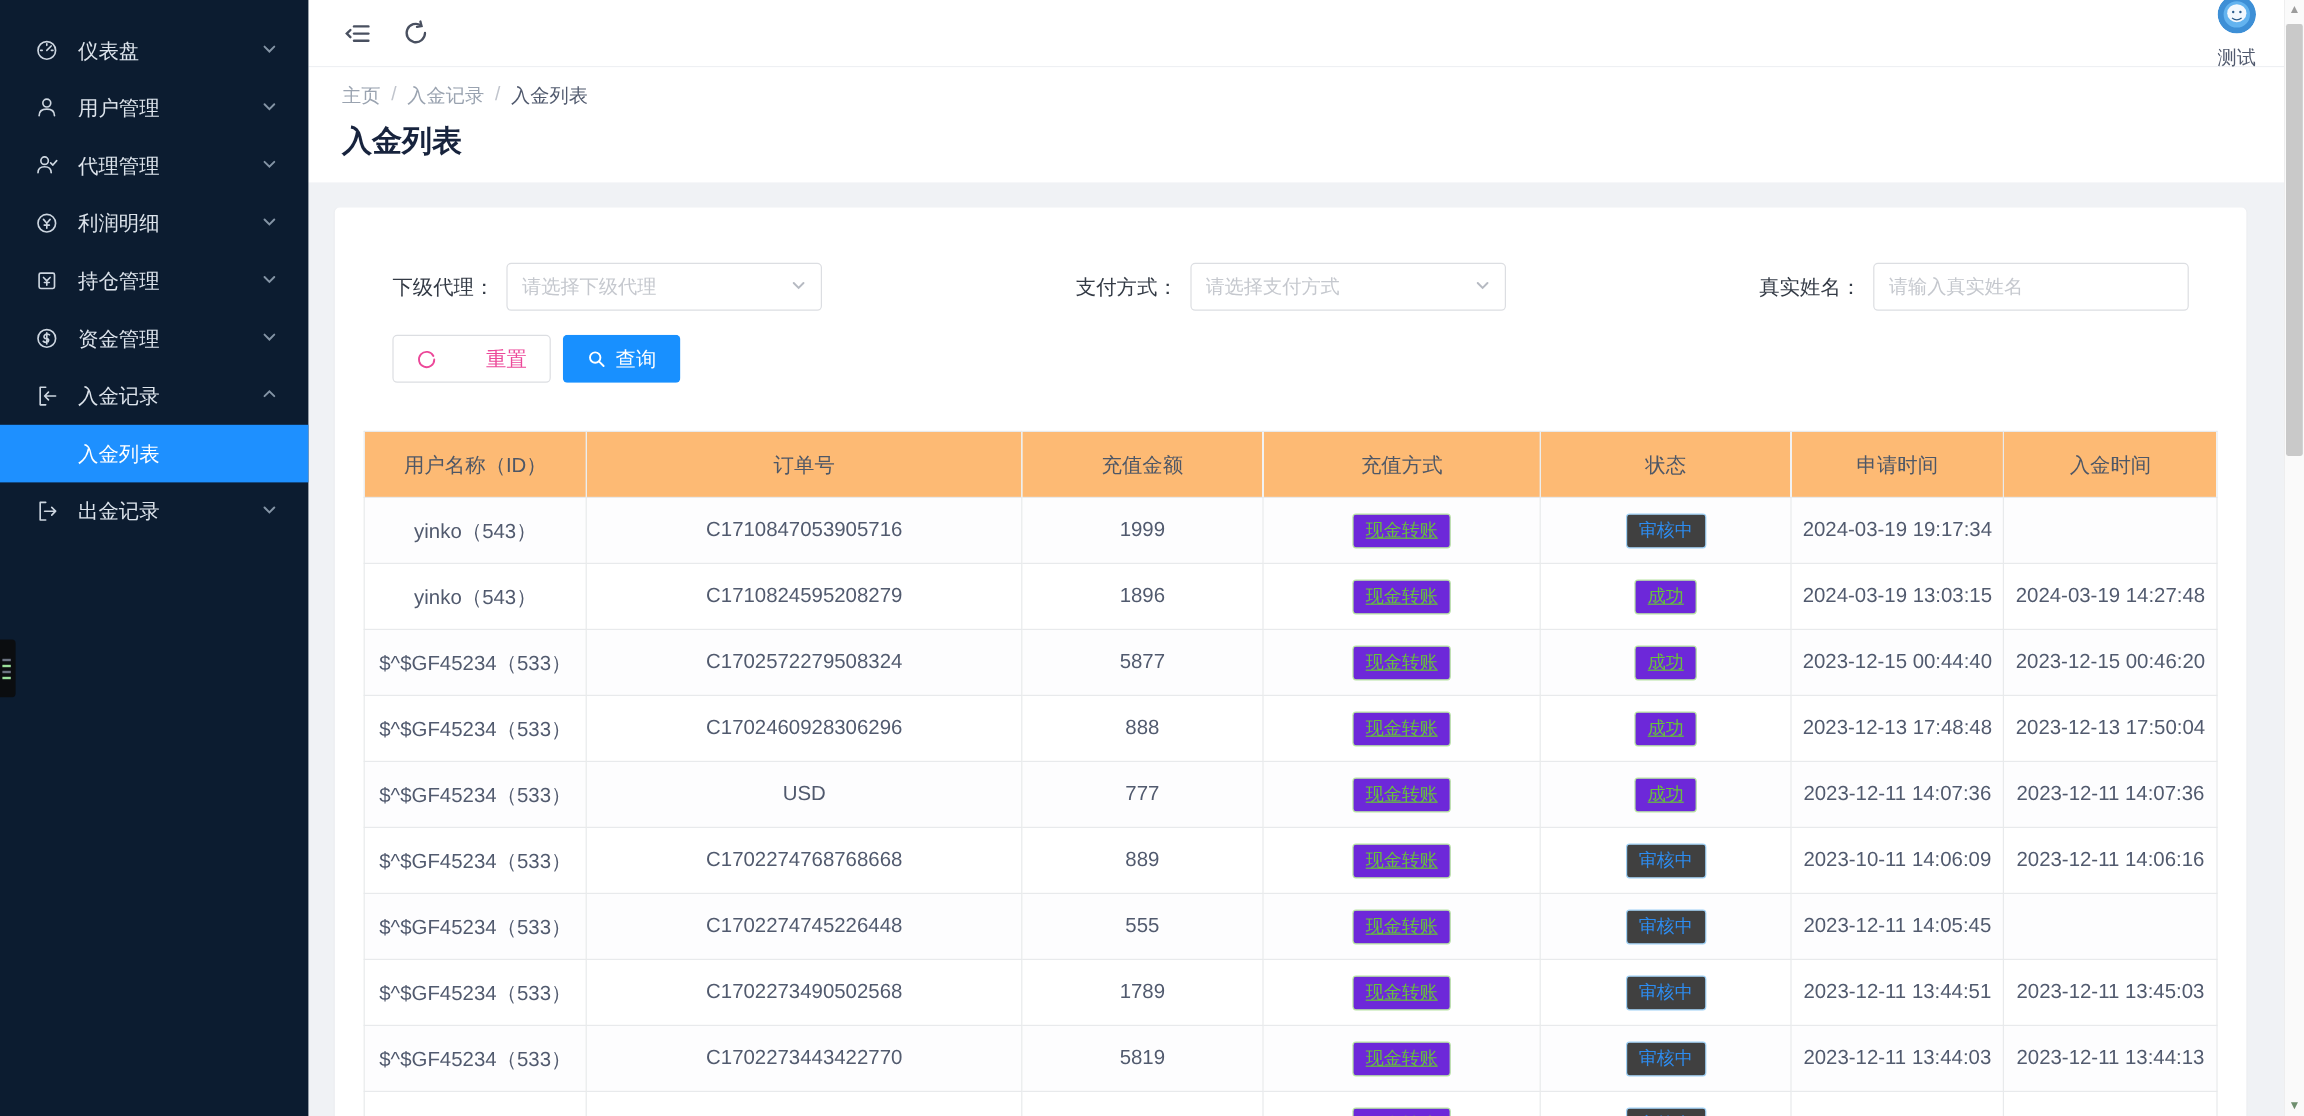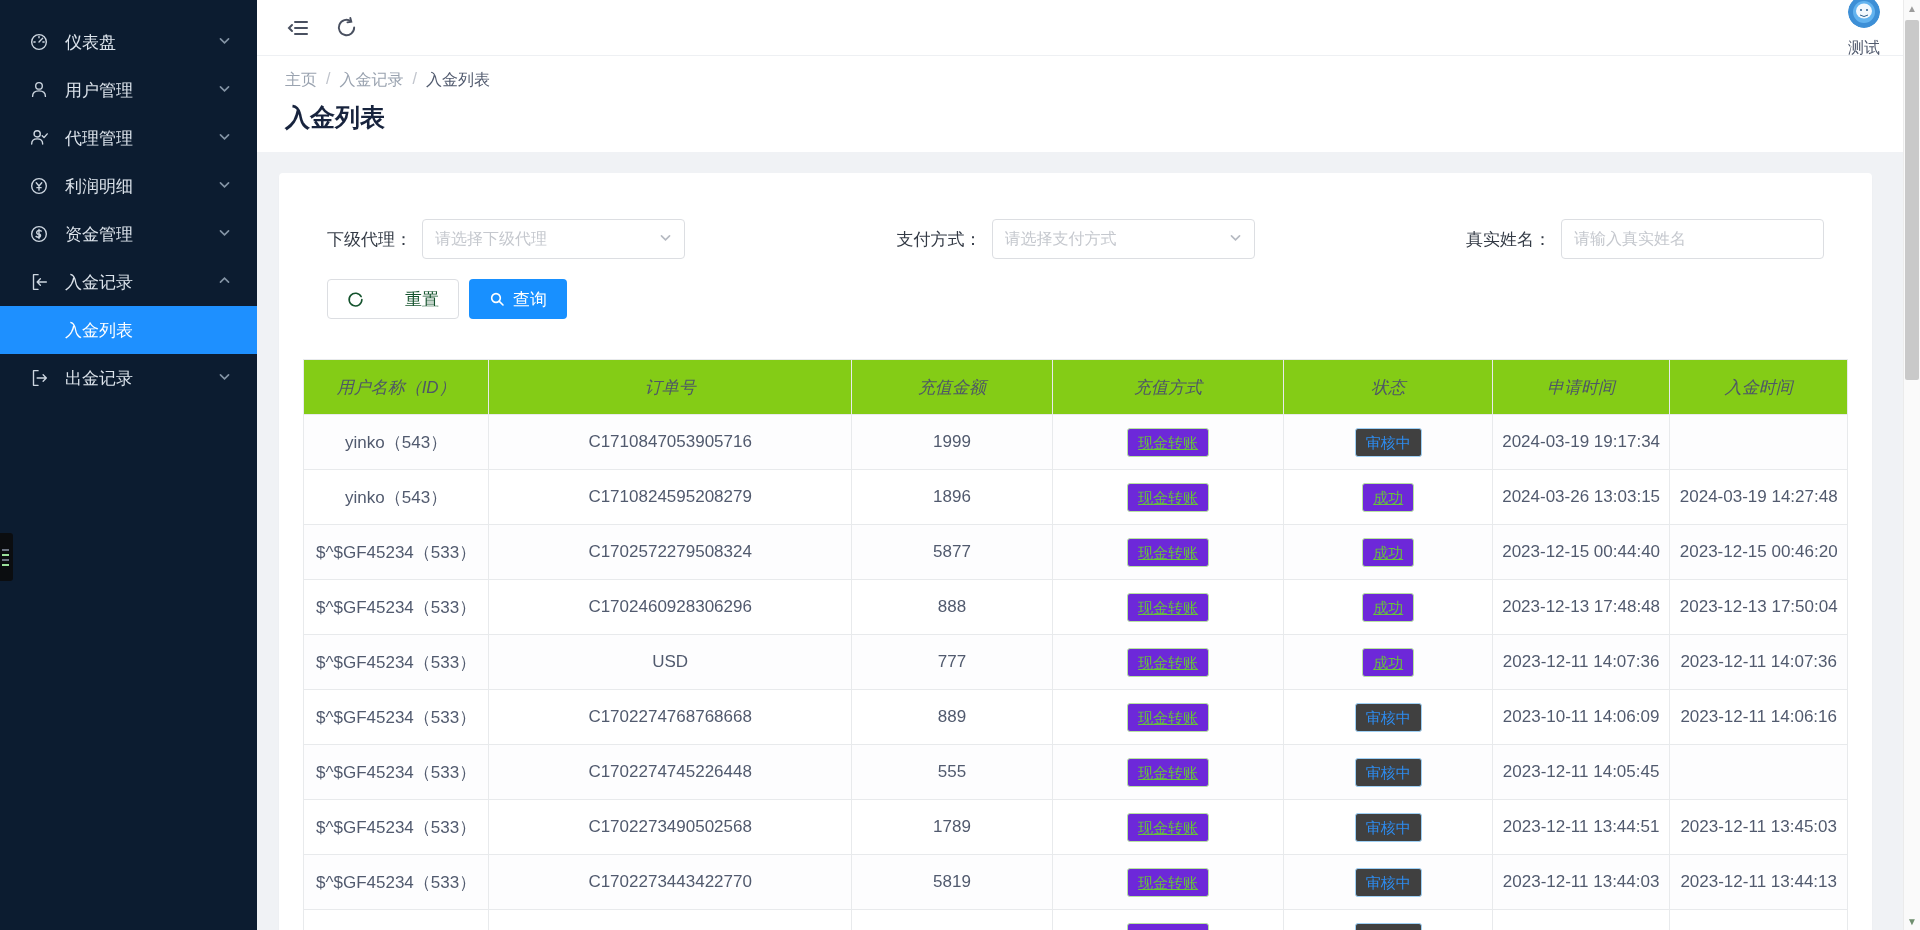--- a/index.html
+++ b/index.html
@@ -46,28 +46,28 @@
   .filter-label { font-size:17px; color:#333a45; margin-right:10px; white-space:nowrap; }
   .control { width:263px; height:40px; border:1px solid #dcdee2; border-radius:4px; background:#fff; display:flex; align-items:center; padding:0 12px; cursor:pointer; }
   .control .placeholder { color:#c5c8ce; font-size:16px; flex:1; overflow:hidden; white-space:nowrap; }
   .control .sel-arrow { color:#b6bac2; font-size:13px; flex-shrink:0; }
   input.control { cursor:text; }
   input.control::placeholder { color:#c5c8ce; font-size:16px; }
 
   
   .btn-row { display:flex; gap:10px; margin-top:20px; padding-left:24px; }
   .btn { height:40px; border-radius:4px; font-size:17px; display:inline-flex; align-items:center; justify-content:center; gap:8px; cursor:pointer; padding:0 19px; border:1px solid transparent; }
-  .btn-default { background:#fff; border-color:#dcdee2; color:#14532d;gap:41px; }
+  .btn-default { background:#fff; border-color:#dcdee2; color:#ec4899;gap:41px; }
   .btn-primary { background:#1890ff; color:#fff; }
 
   
   .table-wrap { margin-top:40px; }
   table { width:100%; border-collapse:collapse; table-layout:fixed; }
   th, td { border:1px solid #e8eaec; text-align:center; font-size:17px; color:#515a6e; font-weight:normal; height:55px; padding:0 6px; overflow:hidden; white-space:nowrap; }
-  thead th { background:#84cc16; color:#4e5766;font-style:italic; }
+  thead th { background:#fdba74; color:#4e5766; }
   tbody tr:nth-child(odd) td { background:#fdfdfe; }
   tbody tr:nth-child(even) td { background:#ffffff; }
 
   .tag { display:inline-block; font-size:15px; line-height:1; padding:6px 10px; border-radius:3px; border:1px solid; }
   .tag-green  { color:#67c23a; border-color:#b7e3a1; background:#6d28d9;text-decoration:underline; }
   .tag-blue   { color:#2d8cf0; border-color:#9ed0f5; background:#404040; }
 
   
   .v-scrollbar { position:fixed; right:0; top:0; width:17px; height:930px; background:#fafafa; border-left:1px solid #ebebeb; z-index:20; }
   .v-scrollbar .arrow { position:absolute; left:0; width:16px; height:17px; color:#9c9c9c; font-size:10px; display:flex; align-items:center; justify-content:center; cursor:pointer; }
@@ -111,20 +111,30 @@
         <span class="chev"><svg width="13" height="13" viewBox="0 0 16 16" fill="none" stroke="currentColor" stroke-width="2" stroke-linecap="round">
             <path d="M3 6 L8 11 L13 6"></path>
           </svg></span>
       </div>
       <div class="menu-item">
         <span class="mi-icon"><svg width="22" height="22" viewBox="0 0 22 24" fill="none" stroke="currentColor" stroke-width="1.5" stroke-linecap="round" stroke-linejoin="round">
             <circle cx="11" cy="12" r="8"></circle>
             <path d="M8 8.5 l3 3.5 l3-3.5 M11 12 v4.5 M8.7 13.8 h4.6"></path>
           </svg></span>
         <span class="mi-label">利润明细</span>
+        <span class="chev"><svg width="13" height="13" viewBox="0 0 16 16" fill="none" stroke="currentColor" stroke-width="2" stroke-linecap="round">
+            <path d="M3 6 L8 11 L13 6"></path>
+          </svg></span>
+      </div>
+      <div class="menu-item">
+        <span class="mi-icon"><svg width="22" height="22" viewBox="0 0 22 24" fill="none" stroke="currentColor" stroke-width="1.5" stroke-linecap="round" stroke-linejoin="round">
+            <rect x="4" y="5" width="14" height="14" rx="1.5"></rect>
+            <path d="M8 9 l3 3 l3-3 M11 12 v4 M8.8 13.5 h4.4"></path>
+          </svg></span>
+        <span class="mi-label">持仓管理</span>
         <span class="chev"><svg width="13" height="13" viewBox="0 0 16 16" fill="none" stroke="currentColor" stroke-width="2" stroke-linecap="round">
             <path d="M3 6 L8 11 L13 6"></path>
           </svg></span>
       </div>
       <div class="menu-item">
         <span class="mi-icon"><svg width="22" height="22" viewBox="0 0 22 24" fill="none" stroke="currentColor" stroke-width="1.5" stroke-linecap="round" stroke-linejoin="round">
             <circle cx="11" cy="12" r="8"></circle>
             <path d="M13.5 8.8 q-2.5-1.6-4.2 0 t0 3.2 q3.4 0 3.4 1.6 t-1.7 1.9 q-1.7.3-3.2-.9 M11 7 v10"></path>
           </svg></span>
         <span class="mi-label">资金管理</span>
@@ -280,21 +290,21 @@
                 <td><span class="tag tag-blue">审核中</span></td>
                 <td>2024-03-19 19:17:34</td>
                 <td></td>
               </tr>
               <tr>
                 <td>yinko（543）</td>
                 <td>C1710824595208279</td>
                 <td>1896</td>
                 <td><span class="tag tag-green">现金转账</span></td>
                 <td><span class="tag tag-green">成功</span></td>
-                <td>2024-03-26 13:03:15</td>
+                <td>2024-03-19 13:03:15</td>
                 <td>2024-03-19 14:27:48</td>
               </tr>
               <tr>
                 <td>$^$GF45234（533）</td>
                 <td>C1702572279508324</td>
                 <td>5877</td>
                 <td><span class="tag tag-green">现金转账</span></td>
                 <td><span class="tag tag-green">成功</span></td>
                 <td>2023-12-15 00:44:40</td>
                 <td>2023-12-15 00:46:20</td>

